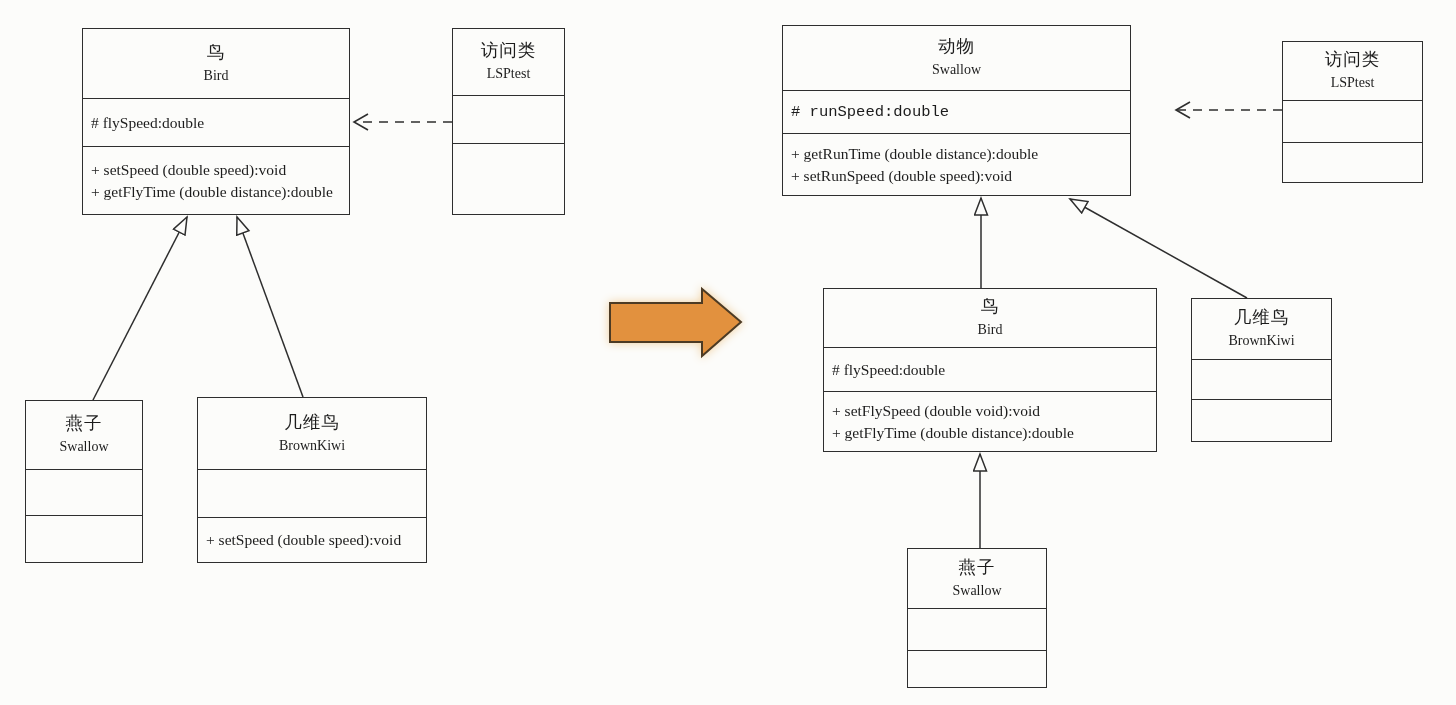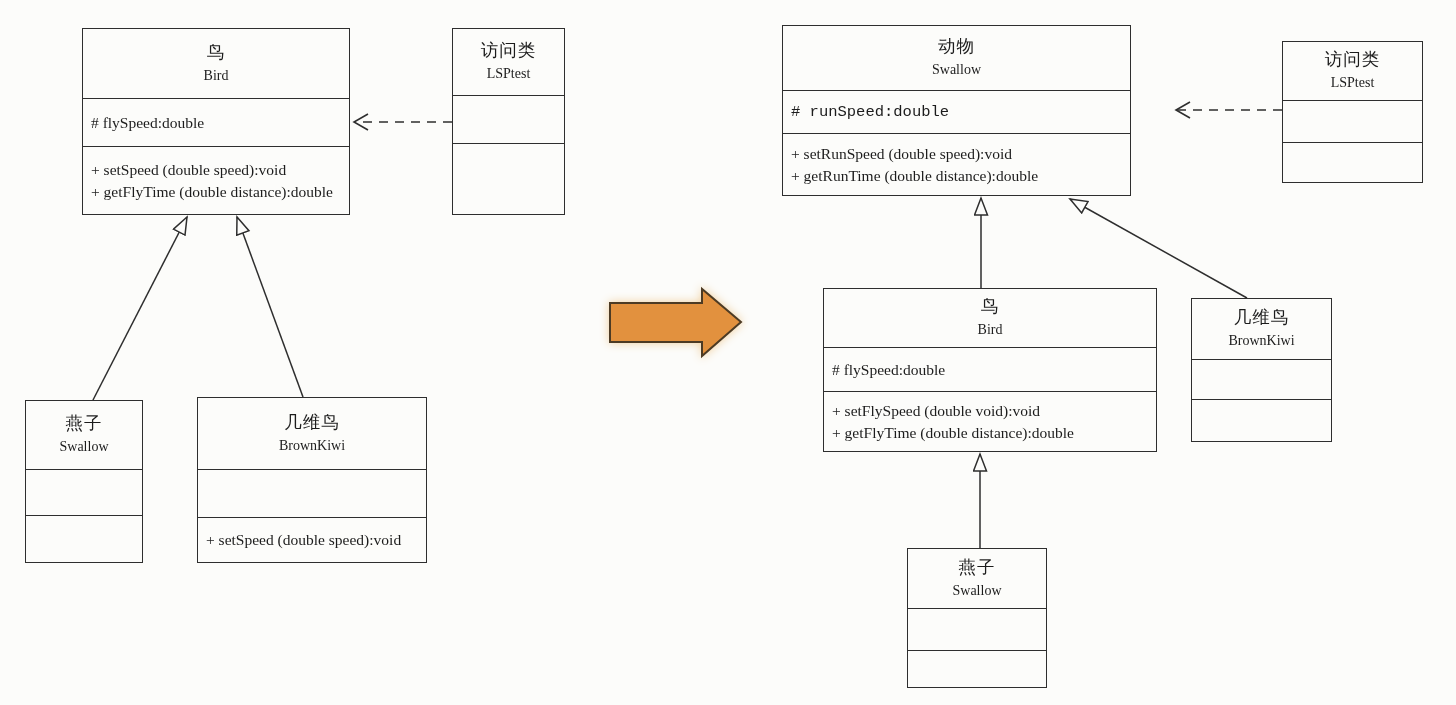--- a/index.html
+++ b/index.html
@@ -121,22 +121,22 @@
 
   <div class="uml-box" style="left:782px; top:25px; width:349px; height:171px;">
     <div class="uml-title" style="height:65px;">
       <div class="name-cn">动物</div>
       <div class="name-en">Swallow</div>
     </div>
     <div class="uml-attrs" style="height:43px;font-family:Liberation Mono, monospace;">
       <div class="member"># runSpeed:double</div>
     </div>
     <div class="uml-methods">
+      <div class="member">+ getRunTime (double distance):double</div>
       <div class="member">+ setRunSpeed (double speed):void</div>
-      <div class="member">+ getRunTime (double distance):double</div>
     </div>
   </div>
 
   <div class="uml-box" style="left:1282px; top:41px; width:141px; height:142px;">
     <div class="uml-title" style="height:59px;">
       <div class="name-cn">访问类</div>
       <div class="name-en">LSPtest</div>
     </div>
     <div class="uml-attrs" style="height:42px;"></div>
     <div class="uml-methods"></div>

